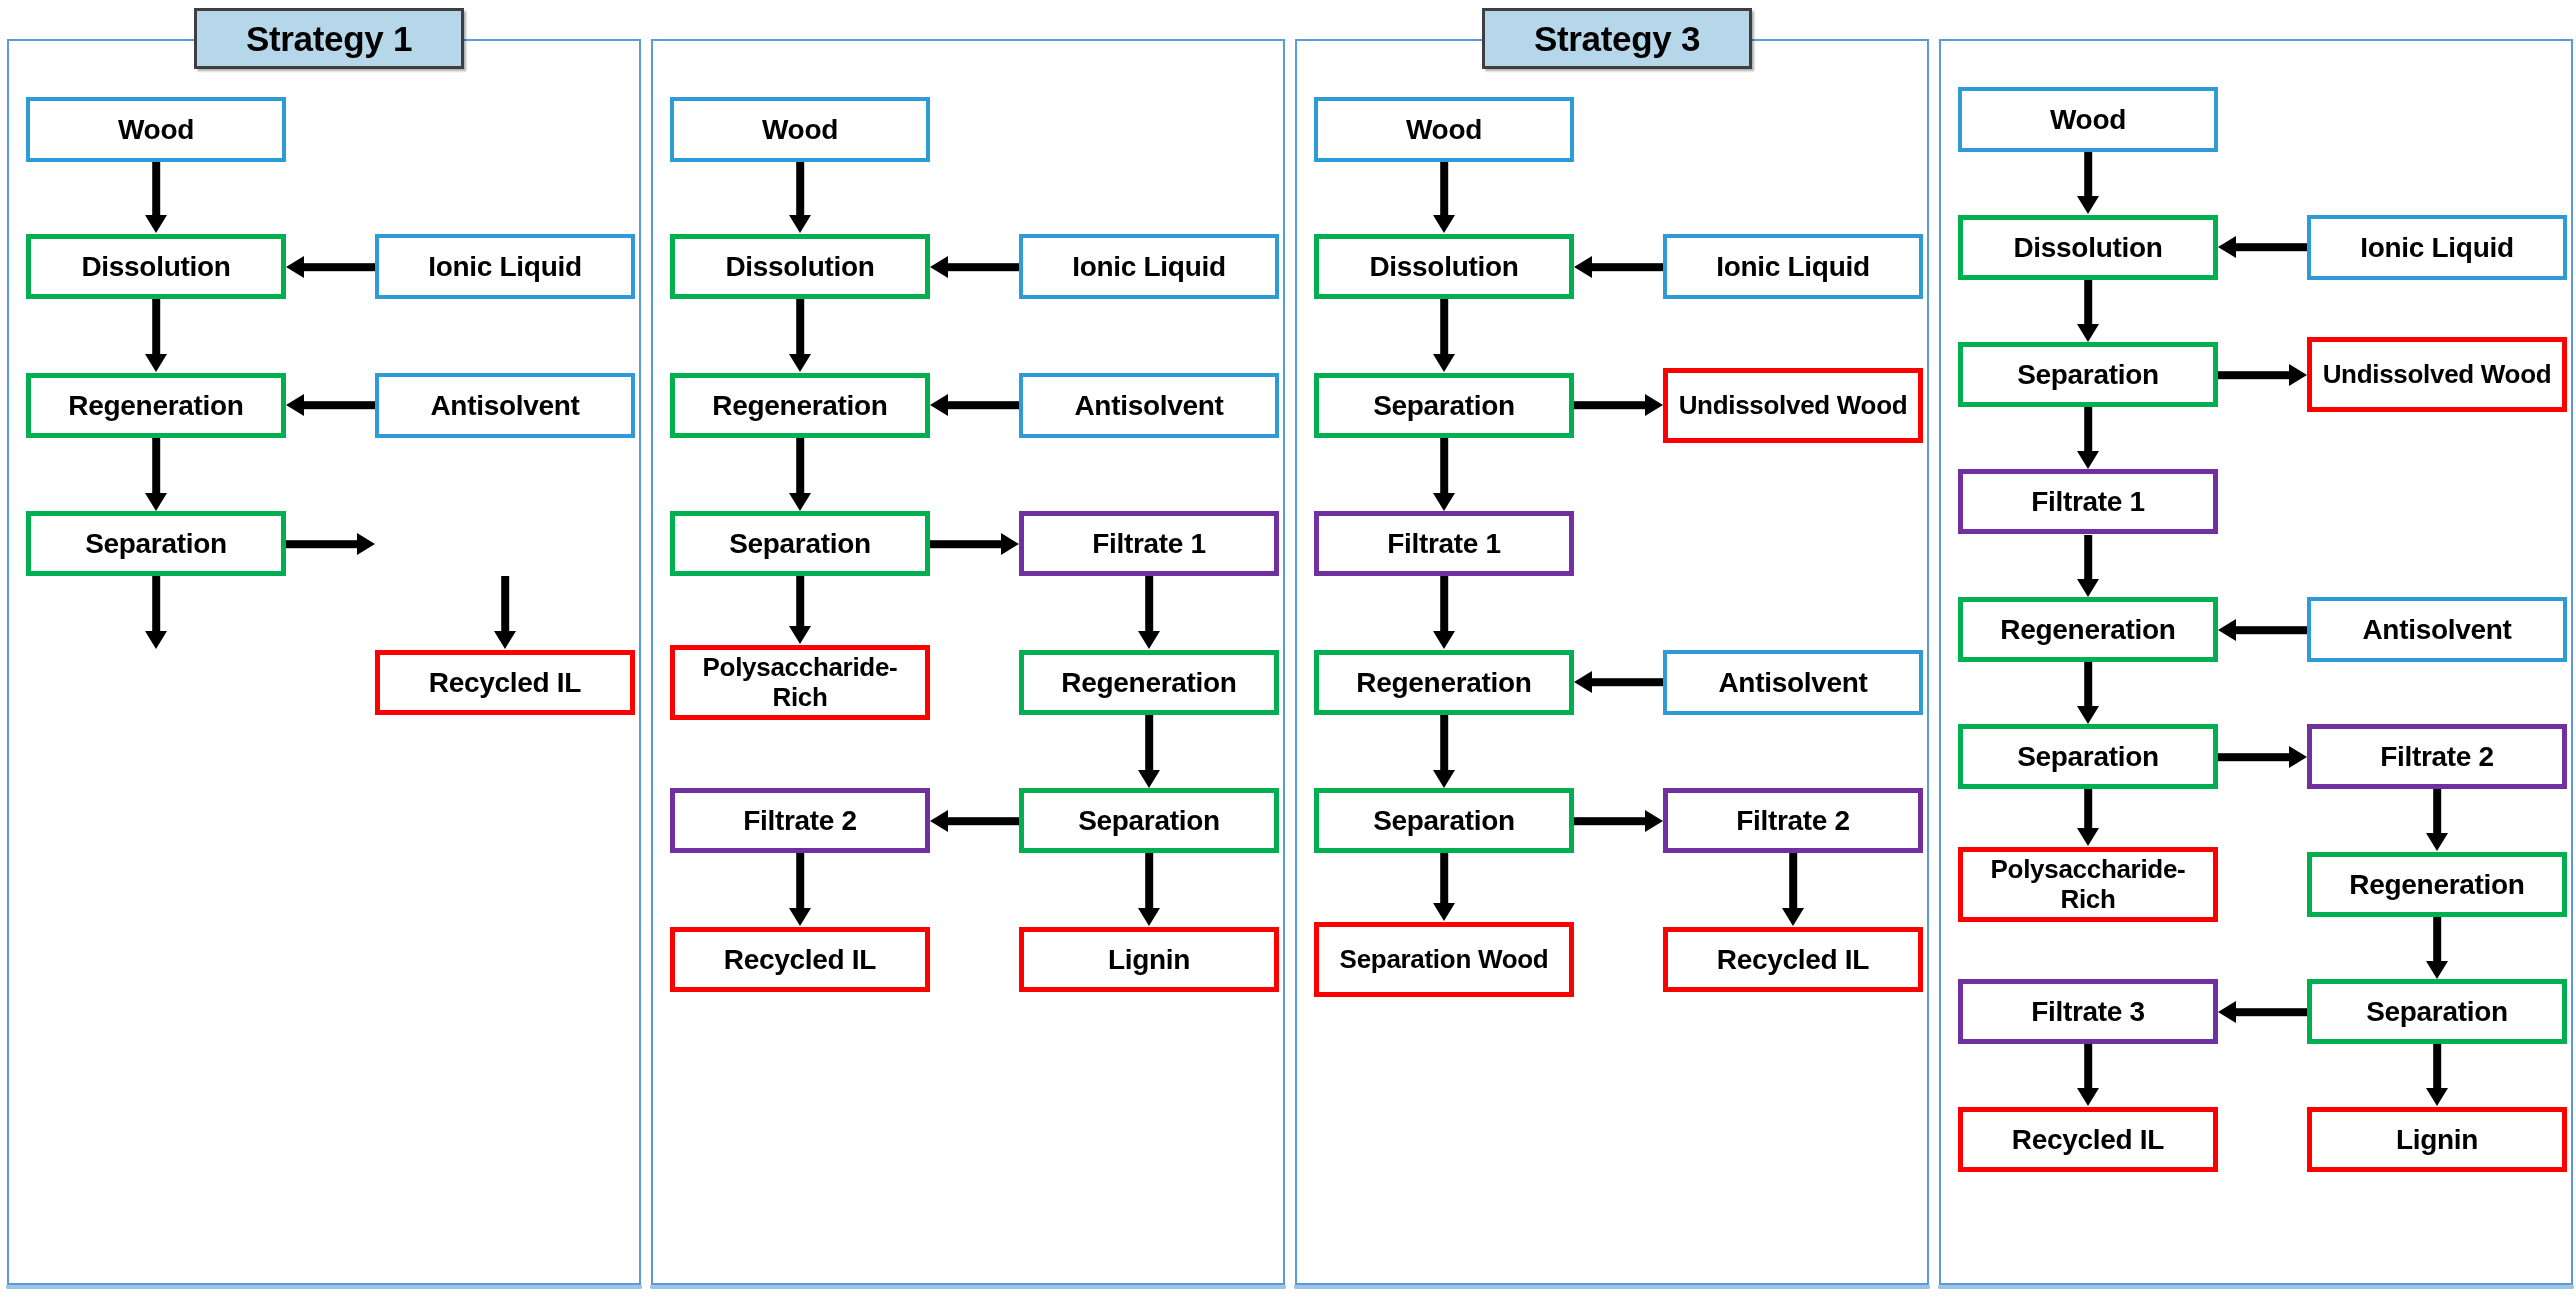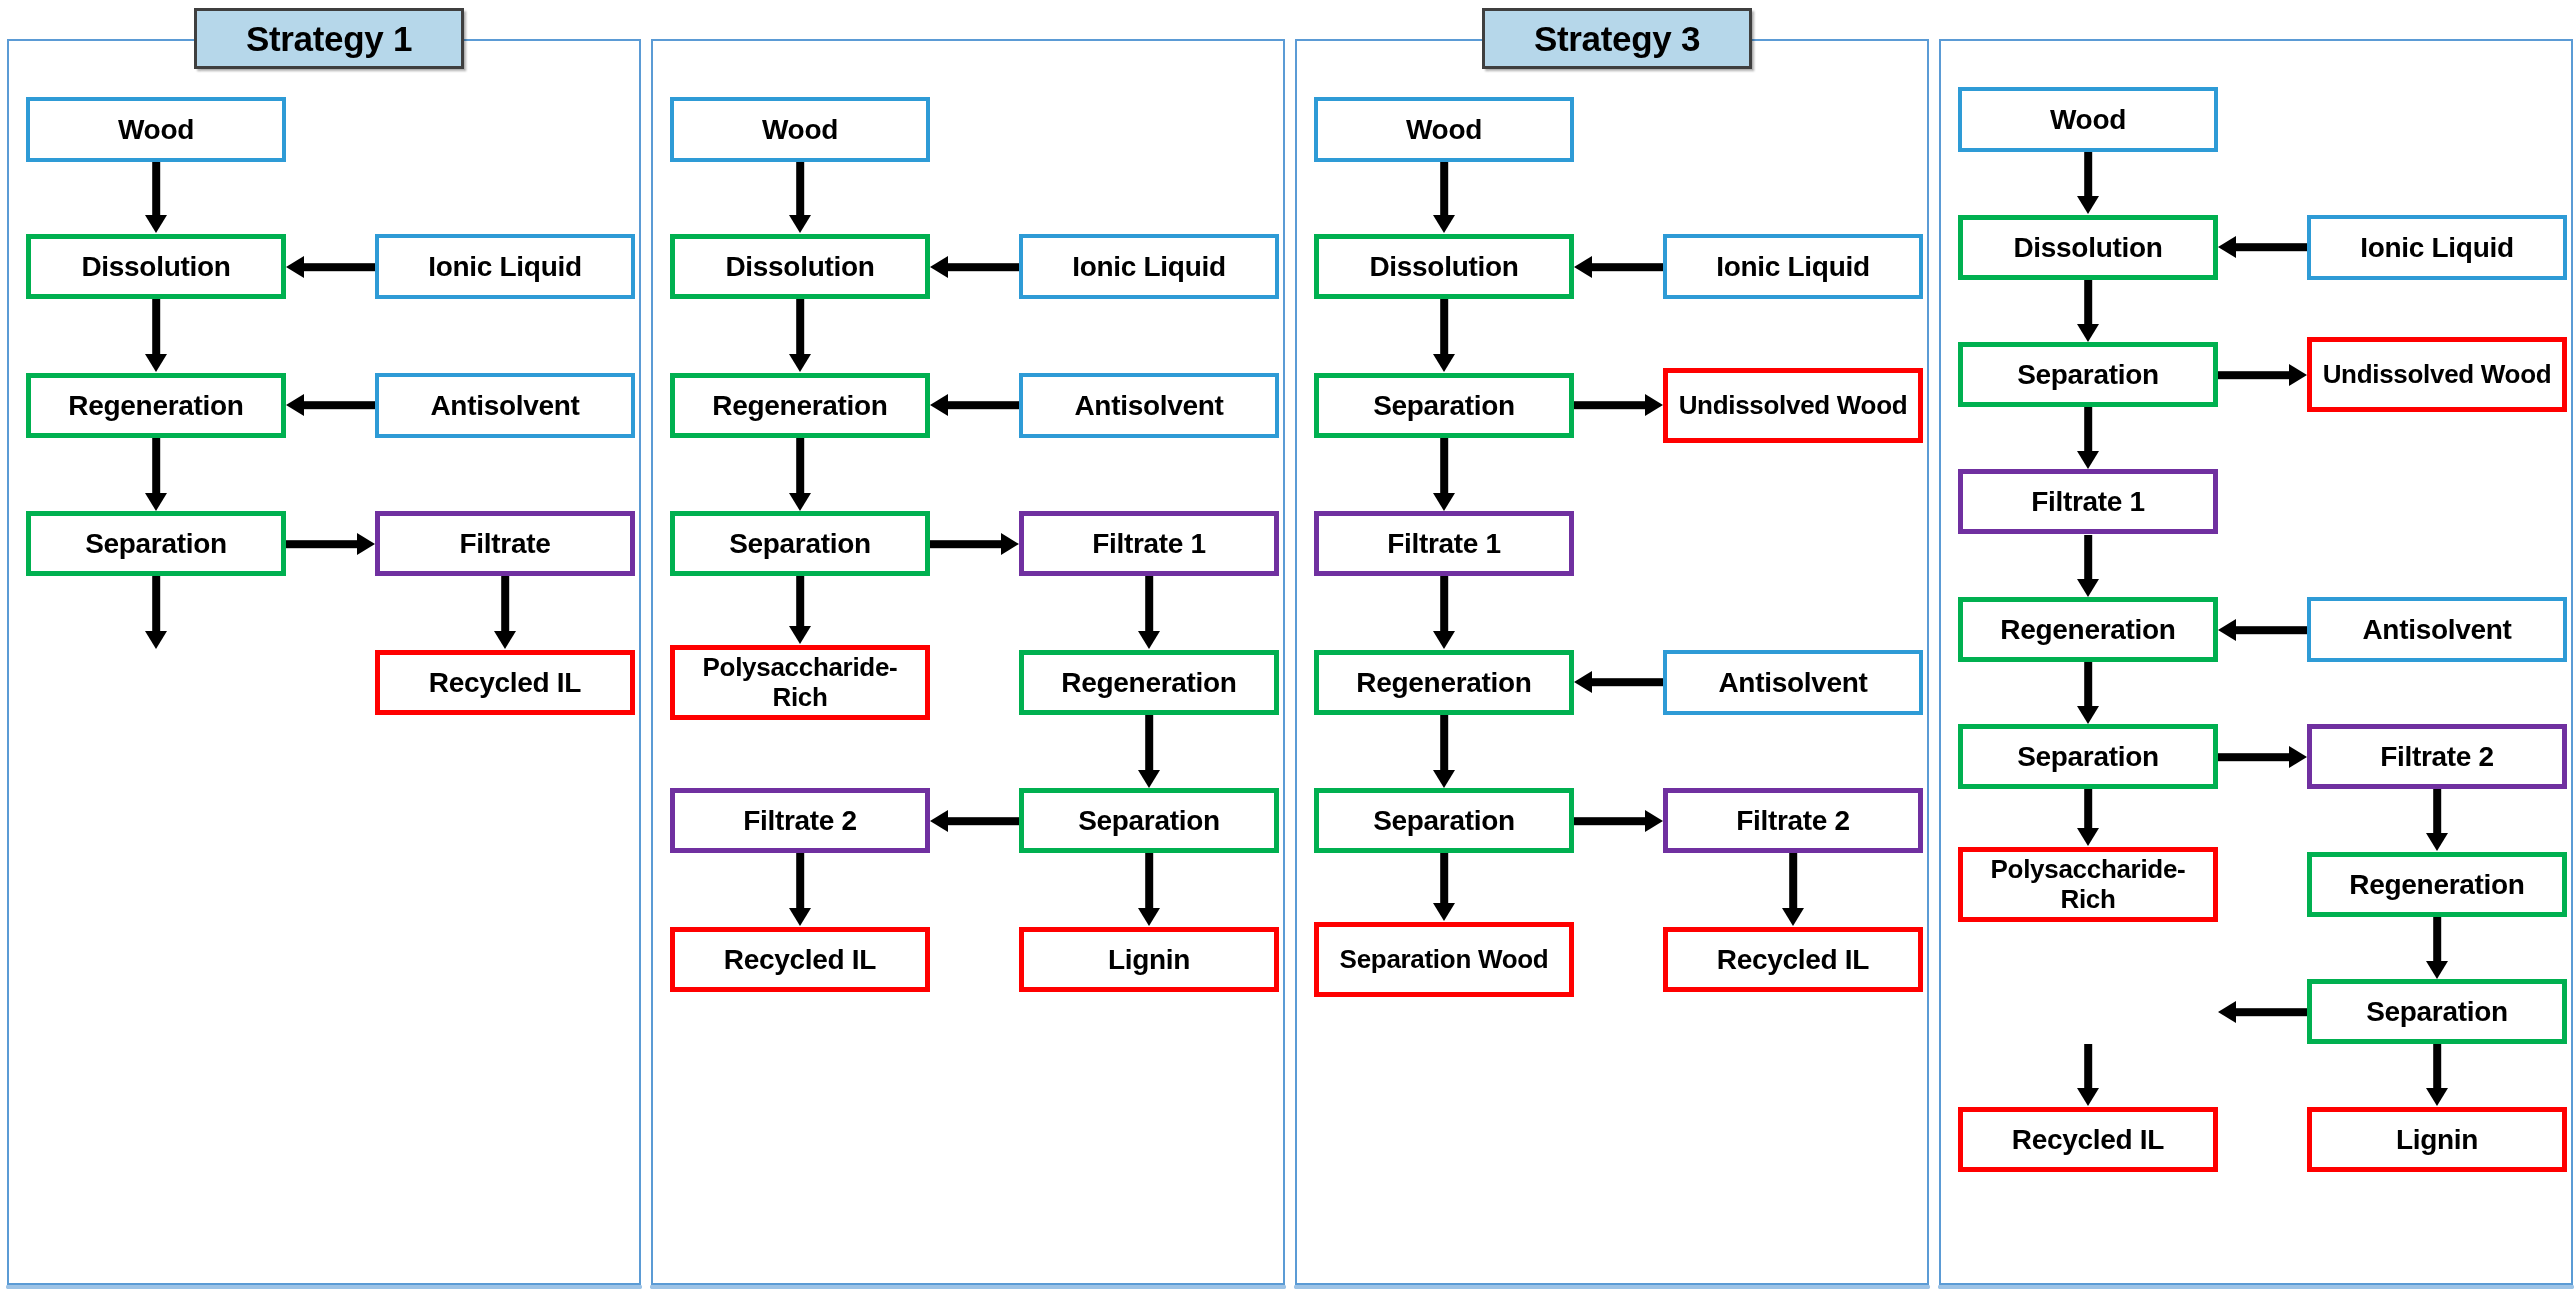--- a/index.html
+++ b/index.html
@@ -107,21 +107,20 @@
     <div class="arrow" style="left: 484px; top: 576px; width: 42px; height: 73px;">
       <div class="shaft-v" style="height: 56px;"></div>
       <div class="head-v down" style="top: 55px;"></div>
     </div>
     <div class="node blue" style="left: 26px; top: 97px; width: 260px; height: 65px;">Wood</div>
     <div class="node green" style="left: 26px; top: 234px; width: 260px; height: 65px;">Dissolution</div>
     <div class="node blue" style="left: 375px; top: 234px; width: 260px; height: 65px;">Ionic Liquid</div>
     <div class="node green" style="left: 26px; top: 373px; width: 260px; height: 65px;">Regeneration</div>
     <div class="node blue" style="left: 375px; top: 373px; width: 260px; height: 65px;">Antisolvent</div>
     <div class="node green" style="left: 26px; top: 511px; width: 260px; height: 65px;">Separation</div>
-    <div class="node purple" style="left: 375px; top: 511px; width: 260px; height: 65px;">Filtrate</div>
     <div class="node red" style="left: 375px; top: 650px; width: 260px; height: 65px;">Recycled IL</div>
     <div class="panel" style="left: 651px; width: 634px;"></div>
     <div class="arrow" style="left: 779px; top: 162px; width: 42px; height: 72px;">
       <div class="shaft-v" style="height: 55px;"></div>
       <div class="head-v down" style="top: 53px;"></div>
     </div>
     <div class="arrow" style="left: 930px; top: 246px; width: 89px; height: 42px;">
       <div class="shaft-h" style="left: 17.3px; width: 72px;"></div>
       <div class="head-h left" style="left: 0px;"></div>
     </div>
@@ -302,17 +301,18 @@
     <div class="node blue" style="left: 2307px; top: 215px; width: 260px; height: 65px;">Ionic Liquid</div>
     <div class="node green" style="left: 1958px; top: 342px; width: 260px; height: 65px;">Separation</div>
     <div class="node red" style="left: 2307px; top: 337px; width: 260px; height: 75px; font-size: 26px;">Undissolved Wood</div>
     <div class="node purple" style="left: 1958px; top: 469px; width: 260px; height: 65px;">Filtrate 1</div>
     <div class="node green" style="left: 1958px; top: 597px; width: 260px; height: 65px;">Regeneration</div>
     <div class="node blue" style="left: 2307px; top: 597px; width: 260px; height: 65px;">Antisolvent</div>
     <div class="node green" style="left: 1958px; top: 724px; width: 260px; height: 65px;">Separation</div>
     <div class="node purple" style="left: 2307px; top: 724px; width: 260px; height: 65px;">Filtrate 2</div>
     <div class="node red" style="left: 1958px; top: 847px; width: 260px; height: 75px; font-size: 26px;">Polysaccharide-Rich</div>
     <div class="node green" style="left: 2307px; top: 852px; width: 260px; height: 65px;">Regeneration</div>
+    <div class="node purple" style="left: 1958px; top: 979px; width: 260px; height: 65px;">Filtrate 3</div>
     <div class="node green" style="left: 2307px; top: 979px; width: 260px; height: 65px;">Separation</div>
     <div class="node red" style="left: 1958px; top: 1107px; width: 260px; height: 65px;">Recycled IL</div>
     <div class="node red" style="left: 2307px; top: 1107px; width: 260px; height: 65px;">Lignin</div>
   </div>
 
 
 </body></html>

